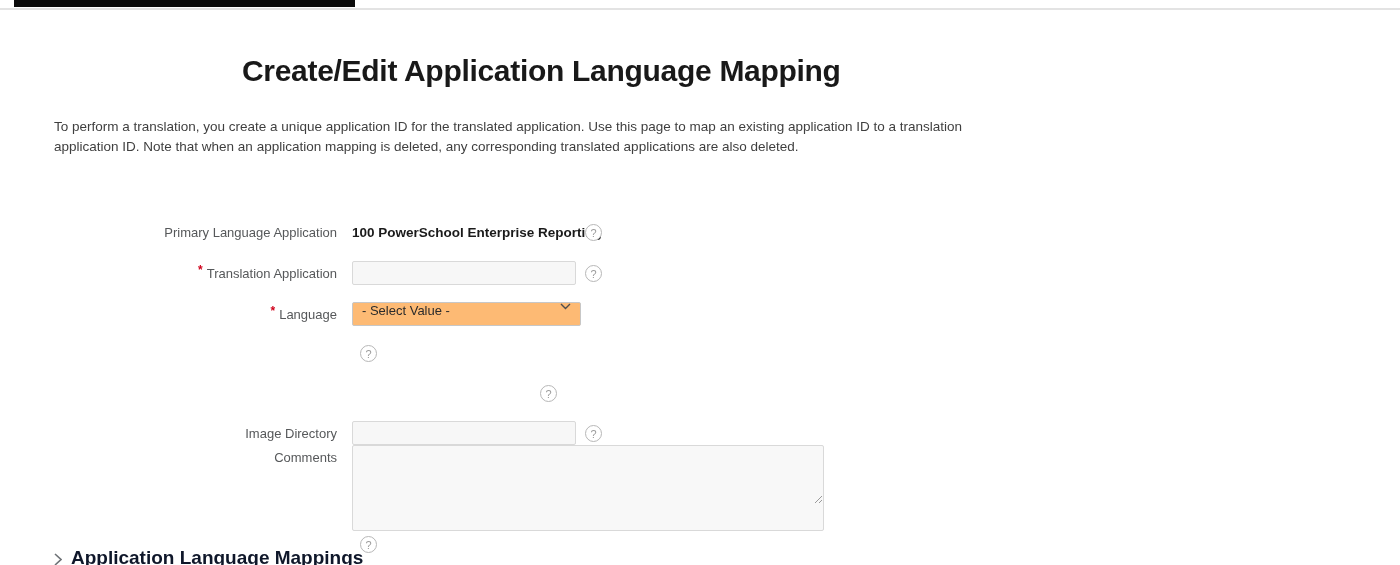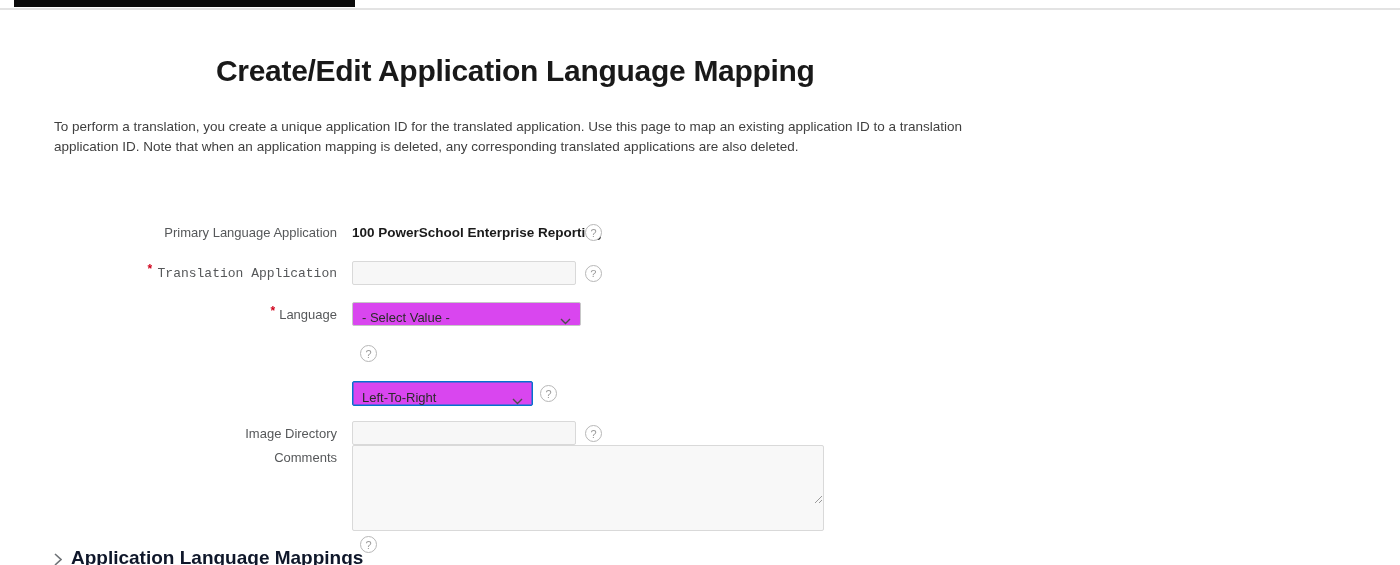--- a/index.html
+++ b/index.html
@@ -6,38 +6,38 @@
   body{
     width:1400px;height:565px;overflow:hidden;position:relative;
     font-family:"Liberation Sans","DejaVu Sans",sans-serif;
     -webkit-font-smoothing:antialiased;
   }
   .abs{position:absolute;}
   
   .top-black-bar{left:14px;top:0;width:341px;height:7px;background:#0b0b0b;}
   .top-rule{left:0;top:8px;width:1400px;height:2px;background:#e3e3e3;}
   
-  .page-title{left:216px;top:54px;font-size:30px;font-weight:700;color:#191919;letter-spacing:-0.3px;}
+  .page-title{left:242px;top:54px;font-size:30px;font-weight:700;color:#191919;letter-spacing:-0.3px;}
   .intro{left:54px;top:117px;width:960px;font-size:13.5px;line-height:20px;color:#3f3f3f;}
   
   .row{position:absolute;left:0;width:1400px;margin-top:44px;}
   .field-label{
     position:absolute;left:0;top:0;width:337px;text-align:right;
     font-size:13px;color:#56585a;white-space:nowrap;
   }
   .req{color:#d0021b;font-size:12px;font-weight:700;position:relative;top:-4px;margin-right:4px;}
   .display-value{position:absolute;left:352px;font-size:13.5px;font-weight:700;color:#1a1a1a;white-space:nowrap;}
   .text-input{
     position:absolute;left:352px;width:224px;height:24px;box-sizing:border-box;
     background:#f7f7f7;border:1px solid #d9d9d9;border-radius:2px;
     font-family:inherit;font-size:13px;color:#333;padding:0 8px;outline:none;
   }
   .fake-select{
-    position:absolute;left:352px;height:24px;box-sizing:border-box;background:#d946ef;
-    border:1px solid #c7c7c7;border-radius:2px;display:flex;align-items:flex-end;
+    position:absolute;left:352px;height:24px;box-sizing:border-box;background:#fdba74;
+    border:1px solid #c7c7c7;border-radius:2px;display:flex;align-items:flex-start;
     justify-content:space-between;padding:0 9px;font-size:13px;color:#2b2b2b;cursor:default;
   }
   .fake-select.focused{border:1px solid #0572ce;box-shadow:0 0 0 0.5px #0572ce inset;}
   .chev-down{flex:0 0 auto;margin-left:8px;}
   .help-icon{
     position:absolute;width:17px;height:17px;border:1px solid #b7b7b7;border-radius:50%;
     color:#9b9b9b;font-size:11px;line-height:16px;text-align:center;box-sizing:border-box;
     background:#fff;cursor:pointer;
   }
   .quick-picks{position:absolute;left:352px;font-size:13px;color:#0572ce;white-space:nowrap;}
@@ -65,44 +65,38 @@
   <div>To perform a translation, you create a unique application ID for the translated application. Use this page to map an existing application ID to a translation</div>
   <div>application ID. Note that when an application mapping is deleted, any corresponding translated applications are also deleted.</div>
 </div>
 
 <div class="row" style="top:178px;height:22px;">
   <div class="field-label" style="line-height:22px;">Primary Language Application</div>
   <div class="display-value" style="top:3px;">100 PowerSchool Enterprise Reporting</div>
   <span class="help-icon" style="left:585px;top:2px;">?</span>
 </div>
 
-<div class="row" style="top:217px;height:24px;font-family:Liberation Mono, monospace;">
+<div class="row" style="top:217px;height:24px;">
   <div class="field-label" style="line-height:26px;"><span class="req">*</span><span>Translation Application</span></div>
   <input type="text" class="text-input" value="" style="">
   <span class="help-icon" style="left:585px;top:4px;">?</span>
 </div>
 
 <div class="row" style="top:258px;height:62px;">
   <div class="field-label" style="line-height:26px;"><span class="req">*</span><span>Language</span></div>
   <div class="fake-select" style="width:229px;top:0;">
     <span>- Select Value -</span>
     <svg class="chev-down" width="11" height="7" viewBox="0 0 11 7">
         <polyline points="1,1 5.5,5.5 10,1" fill="none" stroke="#4d4d4d" stroke-width="1.4"></polyline>
       </svg>
   </div>
   <span class="help-icon" style="left:360px;top:43px;">?</span>
 </div>
 
 <div class="row" style="top:337px;height:25px;">
-  <div class="fake-select focused" style="width:181px;height:25px;top:0;">
-    <span>Left-To-Right</span>
-    <svg class="chev-down" width="11" height="7" viewBox="0 0 11 7">
-        <polyline points="1,1 5.5,5.5 10,1" fill="none" stroke="#4d4d4d" stroke-width="1.4"></polyline>
-      </svg>
-  </div>
   <span class="help-icon" style="left:540px;top:4px;">?</span>
 </div>
 
 <div class="row" style="top:377px;height:24px;padding-left:44px;">
   <div class="field-label" style="line-height:26px;">Image Directory</div>
   <input type="text" class="text-input" value="" style="">
   <span class="help-icon" style="left:585px;top:4px;">?</span>
 </div>
 
 <div class="row" style="top:401px;height:110px;padding-left:9px;">

